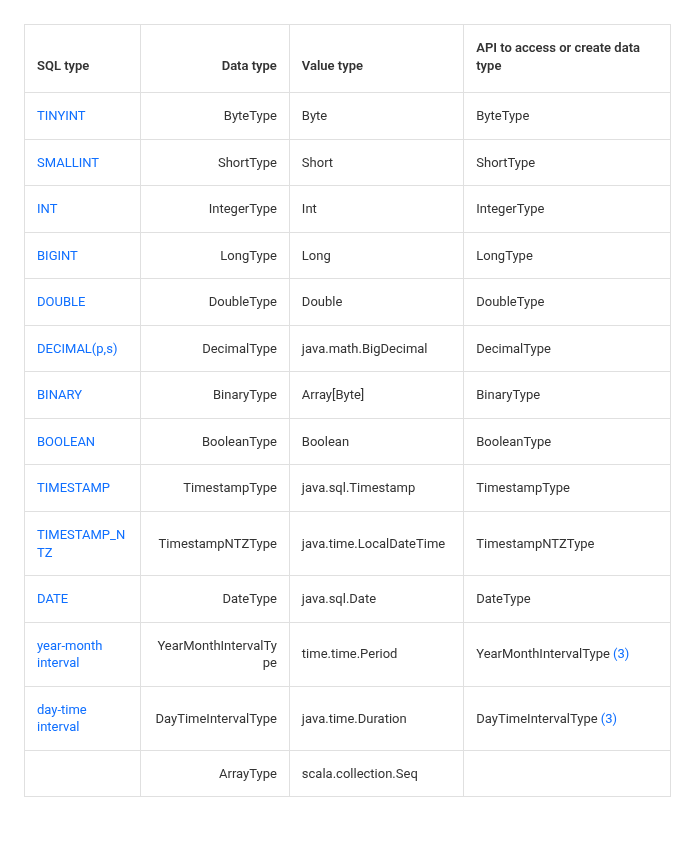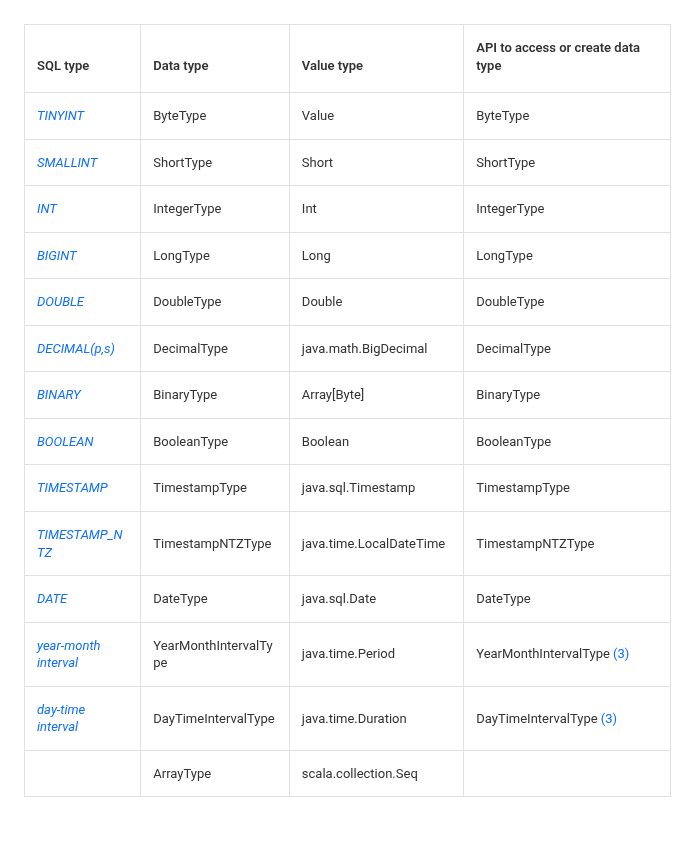--- a/index.html
+++ b/index.html
@@ -29,28 +29,27 @@
       line-height: 1.35;
     }
     th {
       font-weight: 600;
       color: #333333;
       font-size: 13px;
       padding-bottom: 18px;
       vertical-align: bottom;
     }
     .col-sql { width: 18%; }
-    .col-data { width: 23%; }
+    .col-data { width: 23%; text-align: right; }
     .col-value { width: 27%; border-radius: 22px; }
     .col-api { width: 32%; }
     .link {
       color: #0f6fff;
       text-decoration: none;
       cursor: pointer;
-      font-style: italic;
     }
     .note-link {
       color: #0f6fff;
     }
   </style>
 </head>
 <body>
 
 <table>
   <thead>
@@ -58,21 +57,21 @@
       <th class="col-sql">SQL type</th>
       <th class="col-data">Data type</th>
       <th class="col-value">Value type</th>
       <th class="col-api">API to access or create data type</th>
     </tr>
   </thead>
   <tbody>
       <tr>
         <td class="col-sql"><a class="link">TINYINT</a></td>
         <td class="col-data">ByteType</td>
-        <td class="col-value">Value</td>
+        <td class="col-value">Byte</td>
         <td class="col-api"><span>ByteType</span></td>
       </tr>
       <tr>
         <td class="col-sql"><a class="link">SMALLINT</a></td>
         <td class="col-data">ShortType</td>
         <td class="col-value">Short</td>
         <td class="col-api"><span>ShortType</span></td>
       </tr>
       <tr>
         <td class="col-sql"><a class="link">INT</a></td>
@@ -124,21 +123,21 @@
       </tr>
       <tr>
         <td class="col-sql"><a class="link">DATE</a></td>
         <td class="col-data">DateType</td>
         <td class="col-value">java.sql.Date</td>
         <td class="col-api"><span>DateType</span></td>
       </tr>
       <tr>
         <td class="col-sql"><a class="link">year-month interval</a></td>
         <td class="col-data">YearMonthIntervalType</td>
-        <td class="col-value">java.time.Period</td>
+        <td class="col-value">time.time.Period</td>
         <td class="col-api"><span>YearMonthIntervalType </span><span class="note-link">(3)</span></td>
       </tr>
       <tr>
         <td class="col-sql"><a class="link">day-time interval</a></td>
         <td class="col-data">DayTimeIntervalType</td>
         <td class="col-value">java.time.Duration</td>
         <td class="col-api"><span>DayTimeIntervalType </span><span class="note-link">(3)</span></td>
       </tr>
       <tr>
         <td class="col-sql"></td>

